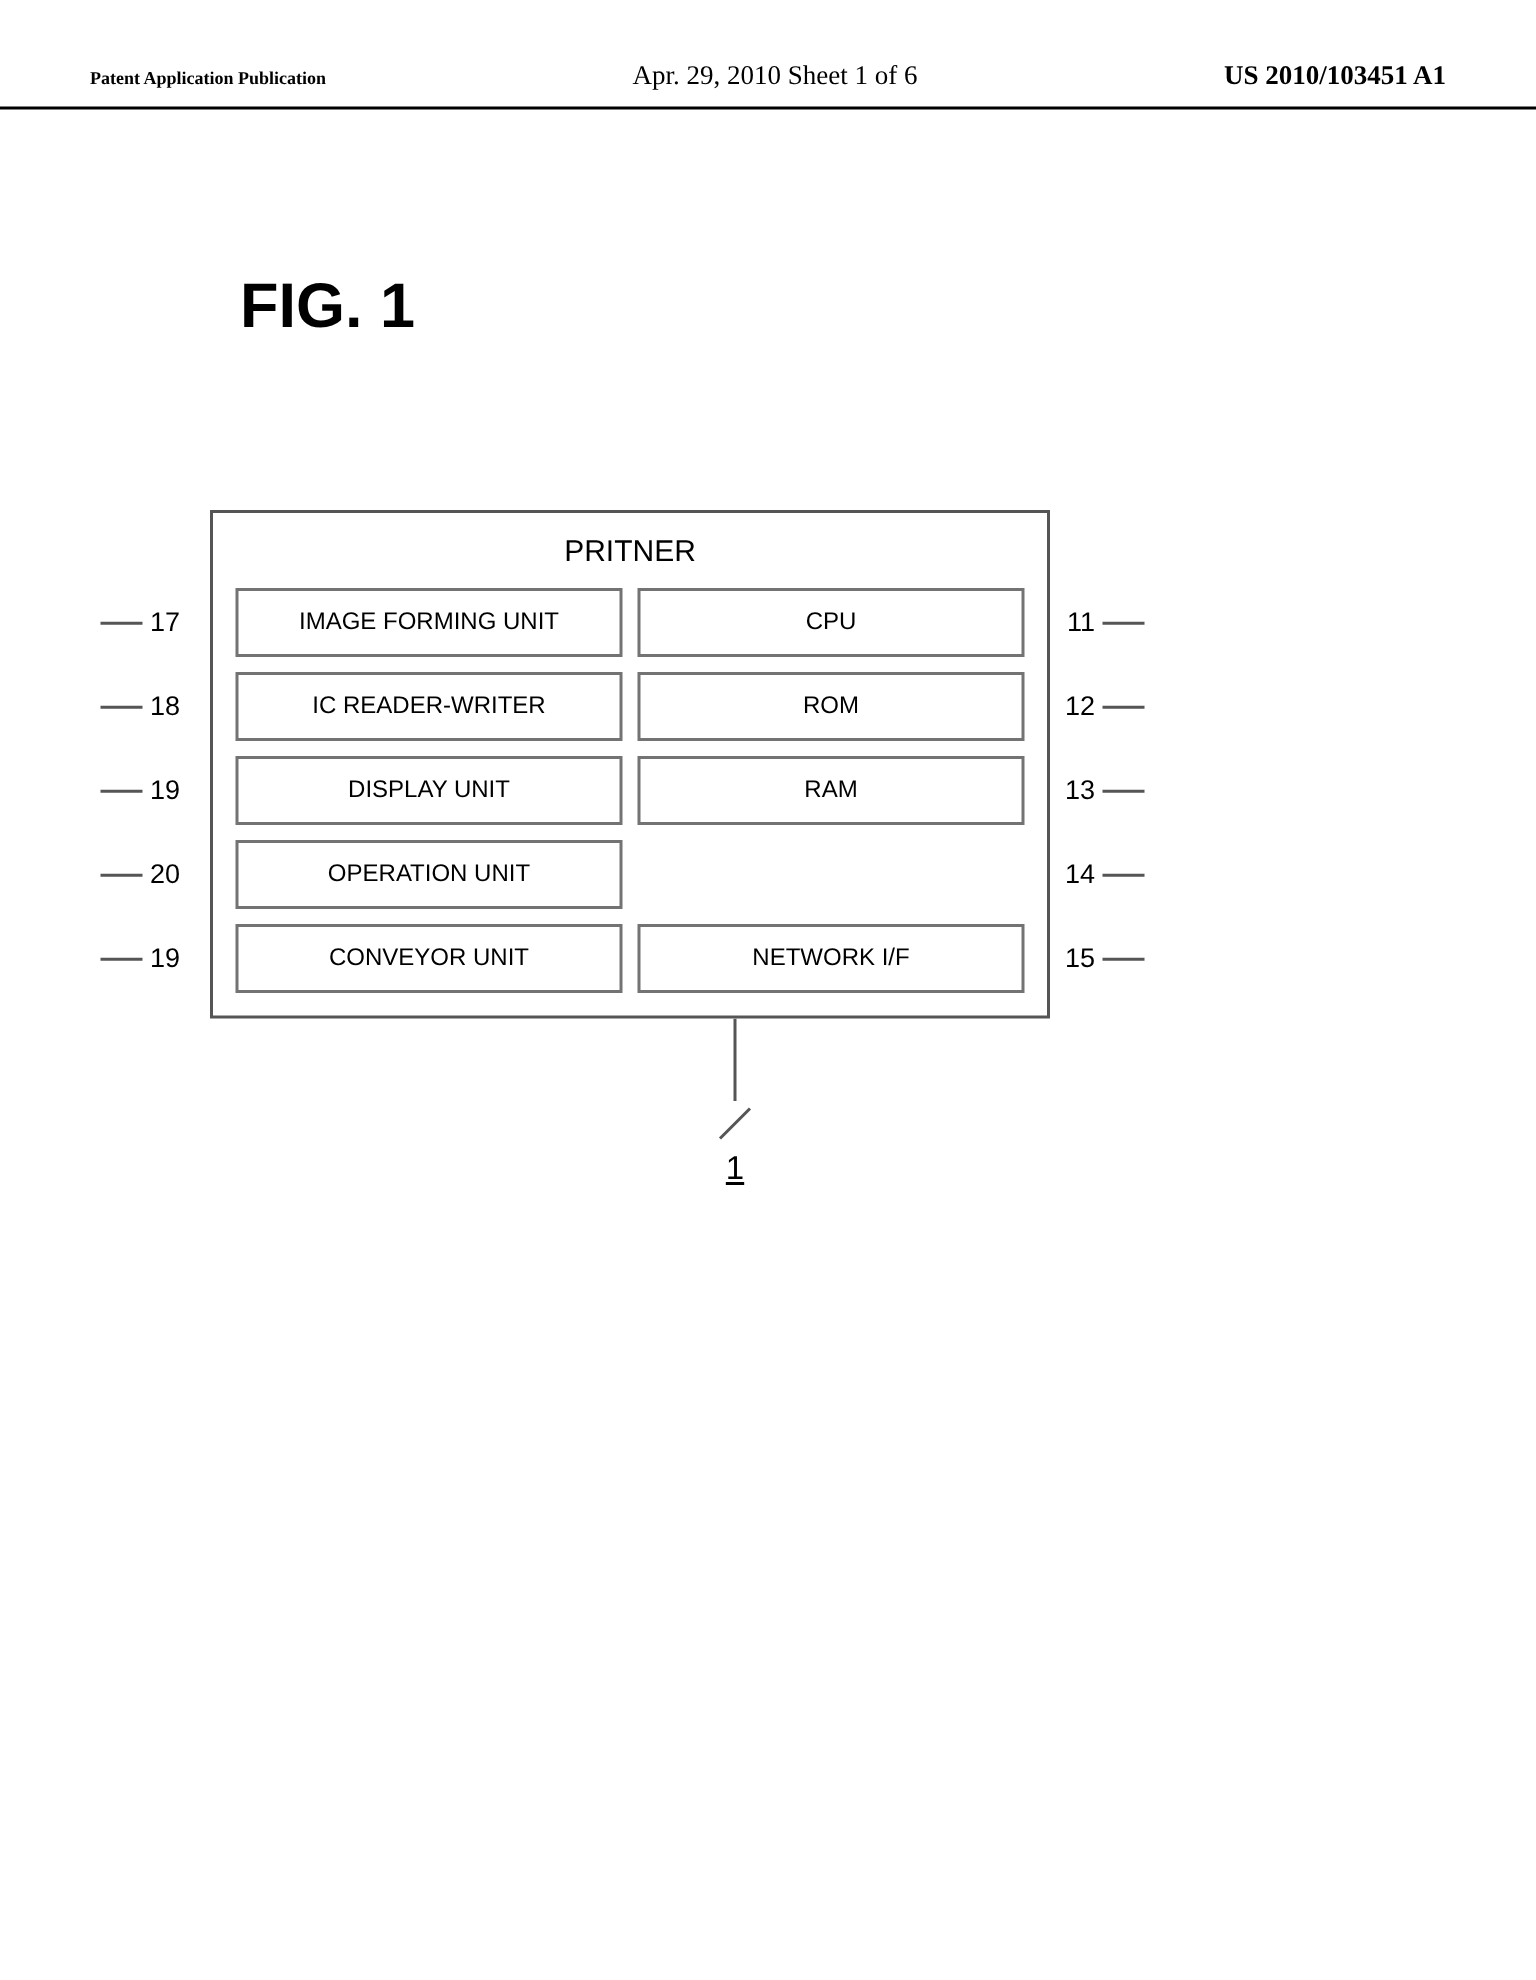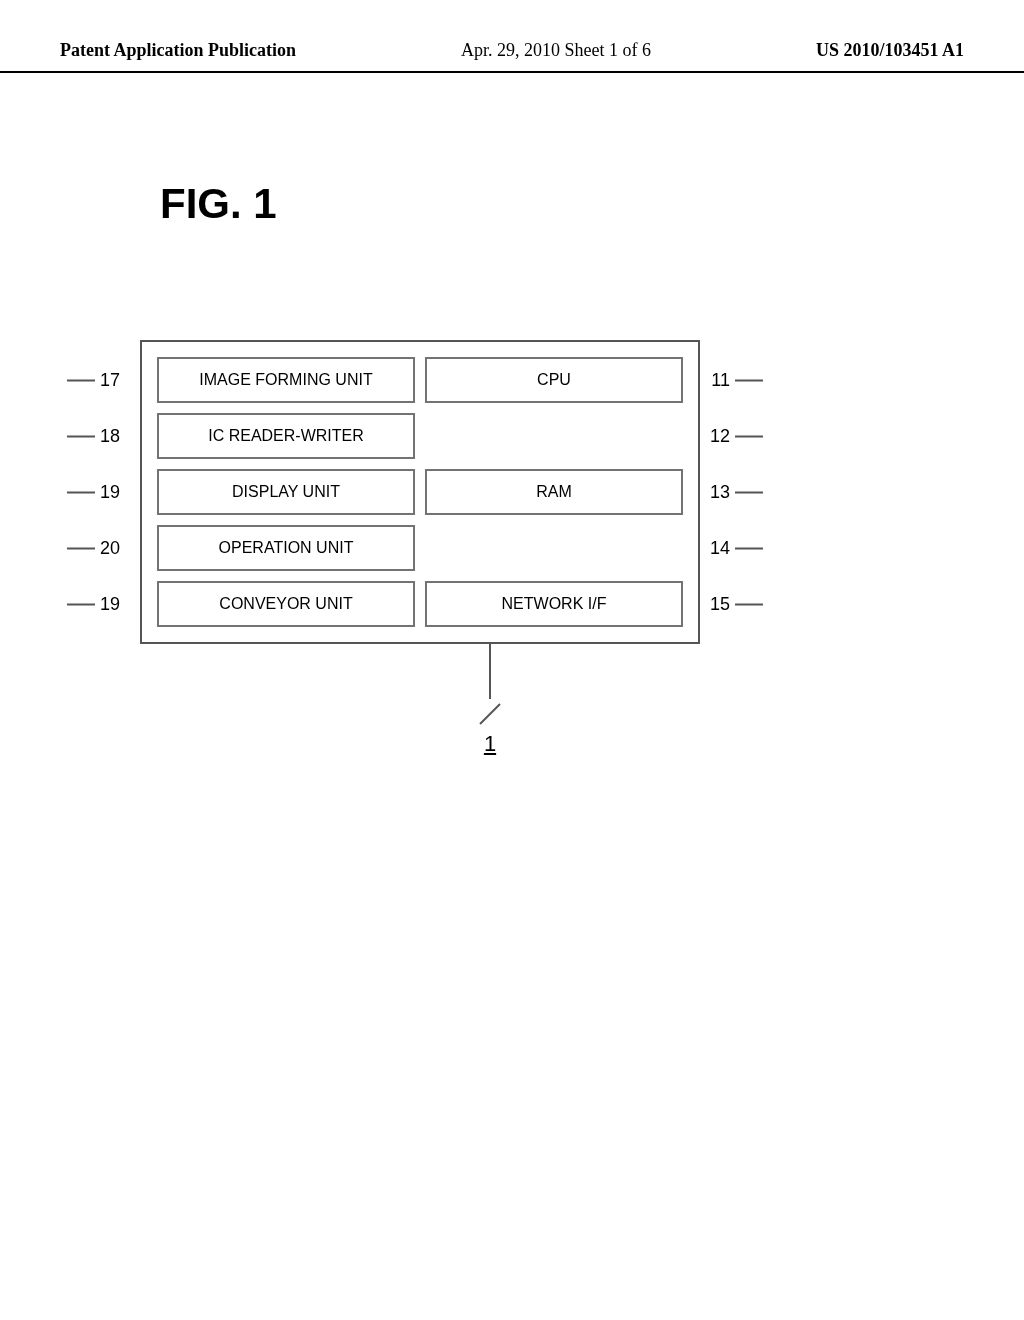--- a/index.html
+++ b/index.html
@@ -15,21 +15,21 @@
     
     .header {
       display: flex;
       justify-content: space-between;
       align-items: baseline;
       padding: 40px 60px 0 60px;
       border-bottom: 2px solid #000;
       padding-bottom: 10px;
     }
     .header-left {
-      font-size: 18px;
+      font-size: 12px;
       font-weight: bold;
     }
     .header-center {
       font-size: 18px;
     }
     .header-right {
       font-size: 18px;
       font-weight: bold;
     }
 
@@ -155,38 +155,40 @@
   <span class="header-left">Patent Application Publication</span>
   <span class="header-center">Apr. 29, 2010   Sheet 1 of 6</span>
   <span class="header-right">US 2010/103451 A1</span>
 </div>
 
 <div class="fig-title">FIG. 1</div>
 
 <div class="diagram-container">
 
   <div class="printer-box">
+    <div class="printer-label">PRITNER</div>
 
     <div class="rows-wrapper">
 
       <div class="row-wrapper">
         <div class="unit-box">IMAGE FORMING UNIT</div>
         <div class="unit-box">CPU</div>
         <div class="label-left">
           <span class="tick-left"></span>
           <span>17</span>
         </div>
         <div class="label-right">
           <span>11</span>
           <span class="tick-right"></span>
         </div>
       </div>
 
       <div class="row-wrapper">
         <div class="unit-box">IC READER-WRITER</div>
+        <div class="unit-box">ROM</div>
         <div class="label-left">
           <span class="tick-left"></span>
           <span>18</span>
         </div>
         <div class="label-right">
           <span>12</span>
           <span class="tick-right"></span>
         </div>
       </div>
 

